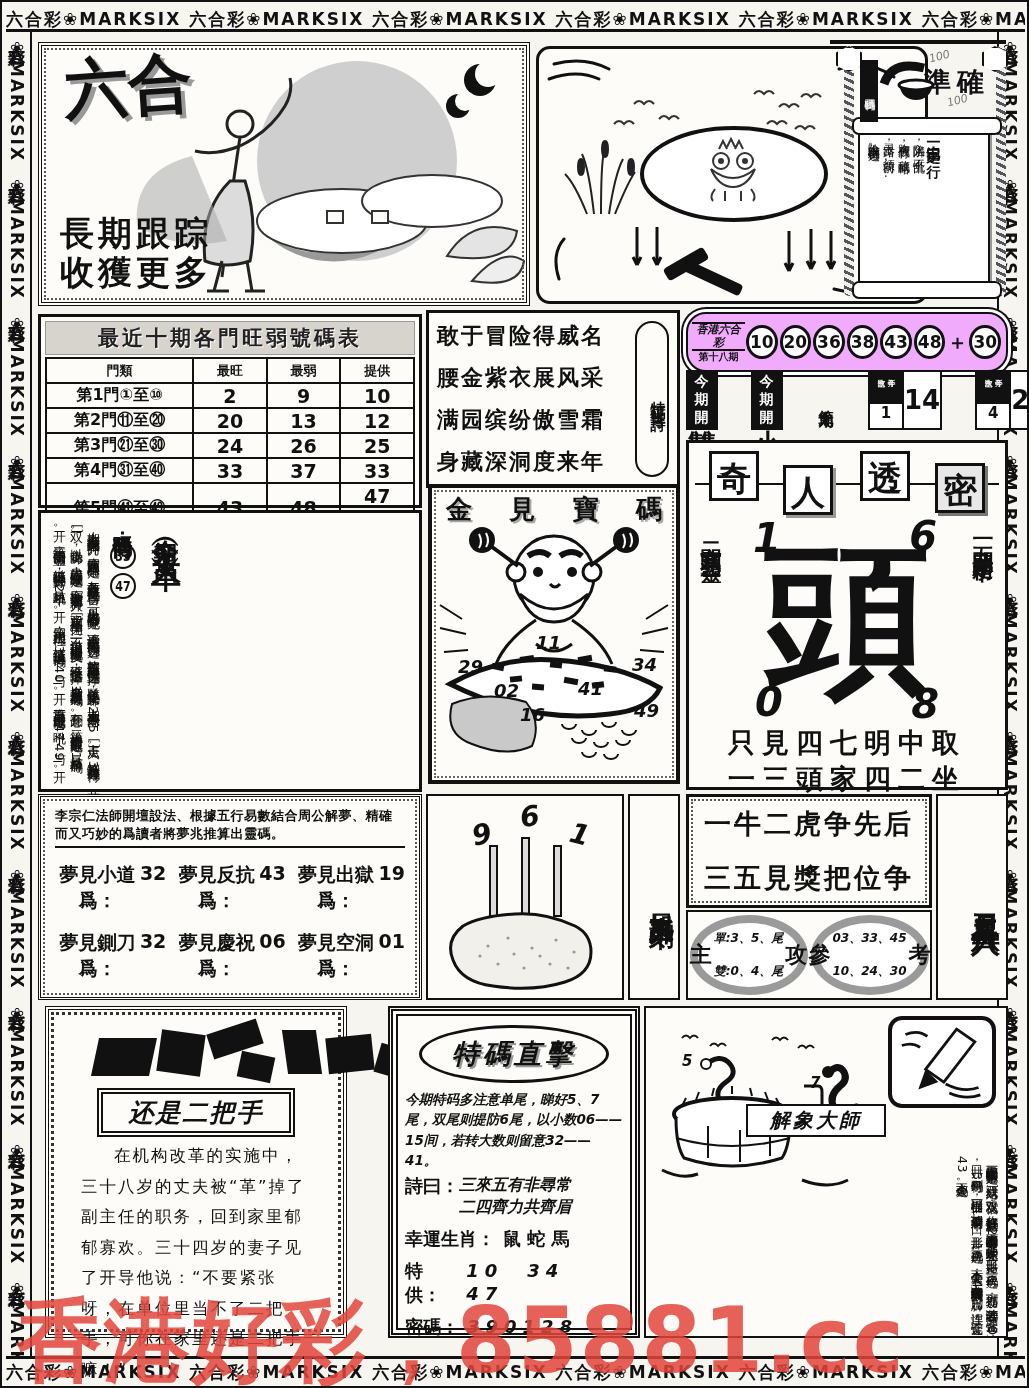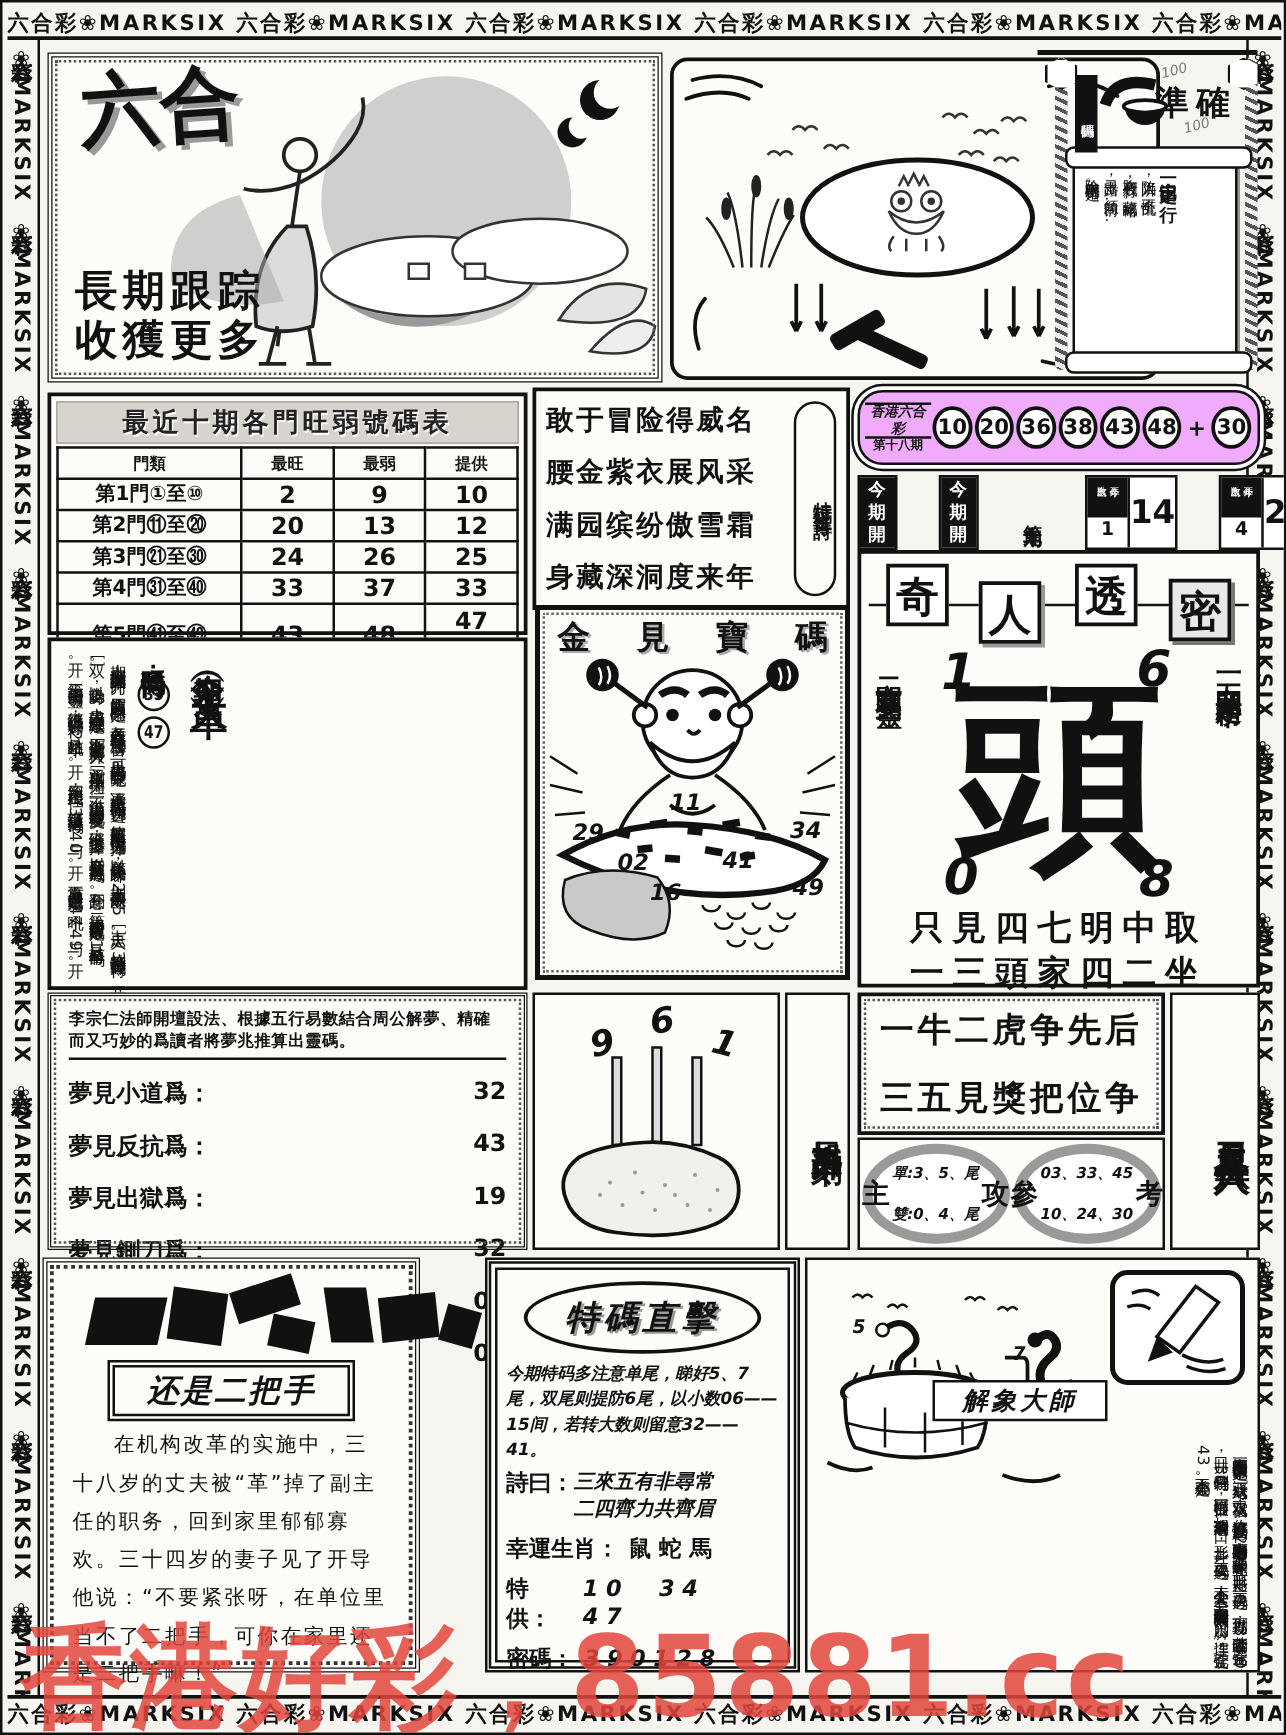--- a/index.html
+++ b/index.html
@@ -57,21 +57,21 @@
   
   .resultsp{left:684px;top:310px;width:322px;height:126px;border:none;background:transparent;}
   .ballbox{position:absolute;left:0;top:0;width:322px;height:60px;border:2px solid #111;border-radius:20px;
     box-shadow:0 0 0 3px #fff,0 0 0 5px #111;display:flex;align-items:center;padding:0 4px;background:#f0abfc;}
   .brand{width:58px;text-align:center;line-height:1.1;}
   .brand .bn{font-size:11px;font-weight:900;font-style:italic;border-top:2px solid #111;border-bottom:2px solid #111;}
   .brand .bi{font-size:10px;font-weight:bold;}
   .ball{width:34px;height:34px;border:3px solid #111;border-radius:50%;font-size:17px;font-weight:900;
     display:flex;align-items:center;justify-content:center;margin:0 1px;background:#fff;}
   .plus{font-size:20px;font-weight:900;margin:0 1px;}
-  .openrow{position:absolute;left:0;top:68px;width:322px;height:60px;display:flex;justify-content:space-between;gap:33px;}
+  .openrow{position:absolute;left:0;top:58px;width:322px;height:60px;display:flex;justify-content:space-between;gap:33px;}
   .openbox{width:58px;border:2px solid #111;background:#fff;}
   .openbox .hd{background:#111;color:#fff;font-weight:900;font-size:14px;text-align:center;letter-spacing:1px;padding:1px 0;}
   .openbox .vl{font-size:28px;font-weight:900;text-align:center;line-height:34px;}
   .nissue{width:22px;writing-mode:vertical-rl;font-size:15px;font-weight:900;text-align:center;letter-spacing:1px;}
   .statbox{width:92px;border:2px solid #111;display:flex;background:#fff;}
   .statbox .sl{width:34px;border-right:2px solid #111;display:flex;flex-direction:column;}
   .statbox .sl .lbl{flex:1;background:#111;color:#fff;display:flex;justify-content:center;gap:1px;padding:1px;}
   .statbox .sl .lbl span{writing-mode:vertical-rl;font-size:8px;line-height:9px;}
   .statbox .sl .cnt{height:24px;font-size:15px;font-weight:bold;text-align:center;}
   .statbox .bn2{flex:1;font-size:26px;font-weight:900;display:flex;align-items:center;justify-content:center;}
@@ -101,38 +101,38 @@
     width:26px;height:26px;line-height:23px;text-align:center;font-size:14px;margin:2px 0;}
   .bw-body{font-size:13px;line-height:17px;letter-spacing:1px;}
   
   .treasure{left:426px;top:482px;width:252px;height:300px;border:4px solid #111;outline:2px dotted #666;outline-offset:-8px;overflow:hidden;}
   .t-title{display:flex;justify-content:space-between;padding:4px 14px 0 14px;font-size:26px;font-weight:900;
     text-shadow:2px 2px 0 #aaa;}
   .tnum{position:absolute;font-size:18px;font-weight:bold;font-style:italic;z-index:3;}
   
   .dream{left:36px;top:792px;width:384px;height:206px;border:3px double #111;outline:2px dotted #555;outline-offset:-7px;padding:10px 14px;}
   .d-intro{font-size:13px;font-weight:bold;line-height:1.35;letter-spacing:.5px;border-bottom:2px solid #111;padding-bottom:4px;}
-  .d-grid{display:grid;grid-template-columns:1fr;row-gap:16px;column-gap:8px;margin-top:14px;}
+  .d-grid{display:grid;grid-template-columns:1fr 1fr 1fr;row-gap:16px;column-gap:8px;margin-top:14px;text-align:center;}
   .d-item{display:flex;justify-content:space-between;font-size:19px;font-weight:900;}
   
   .incense{left:424px;top:792px;width:198px;height:206px;border:2px solid #111;overflow:hidden;}
   .idig{position:absolute;font-size:28px;font-style:italic;font-weight:bold;}
   .sunstrip{left:626px;top:792px;width:52px;height:206px;border:2px solid #111;writing-mode:vertical-rl;
     font-size:25px;font-weight:900;text-align:center;letter-spacing:2px;padding-top:4px;}
   
   .niuhu{left:684px;top:792px;width:246px;height:114px;border:3px solid #111;outline:2px dotted #555;outline-offset:-7px;
     display:flex;flex-direction:column;justify-content:space-around;text-align:center;font-size:27px;font-weight:900;letter-spacing:3px;}
   .ovals{position:absolute;left:684px;top:908px;width:246px;height:90px;border:2px solid #111;display:flex;align-items:center;justify-content:space-around;background:#fdfcf9;}
   .oval{width:118px;height:80px;border-radius:50%;border:8px solid #9a9a9a;display:flex;align-items:center;justify-content:center;background:#fff;}
   .oval .bigc{font-size:22px;font-weight:900;}
   .oval .mid{display:flex;flex-direction:column;gap:16px;font-size:12px;font-style:italic;font-weight:bold;white-space:nowrap;margin:0 2px;}
   .choustrip{left:934px;top:792px;width:72px;height:206px;border:2px solid #111;writing-mode:vertical-rl;
     font-size:29px;font-weight:900;text-align:center;letter-spacing:2px;padding-top:2px;}
   
-  .story{left:32px;top:1004px;width:302px;height:332px;border:4px double #111;outline:3px dotted #333;outline-offset:-9px;padding:8px 20px;}
+  .story{left:43px;top:1004px;width:302px;height:332px;border:4px double #111;outline:3px dotted #333;outline-offset:-9px;padding:8px 32px;}
   .deco{position:relative;height:64px;margin:6px 8px 4px 8px;}
   .deco i{position:absolute;background:#111;display:block;}
   .s-title{width:190px;margin:2px auto 8px auto;border:2px solid #111;outline:2px solid #111;outline-offset:2px;
     text-align:center;font-size:25px;font-weight:900;font-style:italic;padding:2px 0;letter-spacing:2px;}
   .s-body{font-size:16.5px;line-height:1.85;letter-spacing:2px;text-indent:2em;font-weight:500;}
   
   .tema{left:386px;top:1004px;width:252px;height:332px;border:5px double #111;outline:2px solid #111;outline-offset:-10px;padding:10px 12px;}
   .tm-oval{width:190px;height:58px;margin:4px auto;border:3px solid #111;border-radius:50%;display:flex;align-items:center;justify-content:center;
     font-size:27px;font-weight:900;letter-spacing:4px;font-style:italic;text-shadow:2px 2px 0 #999;}
   .tm-body{font-size:13.5px;font-style:italic;font-weight:bold;line-height:1.5;margin-top:6px;}

